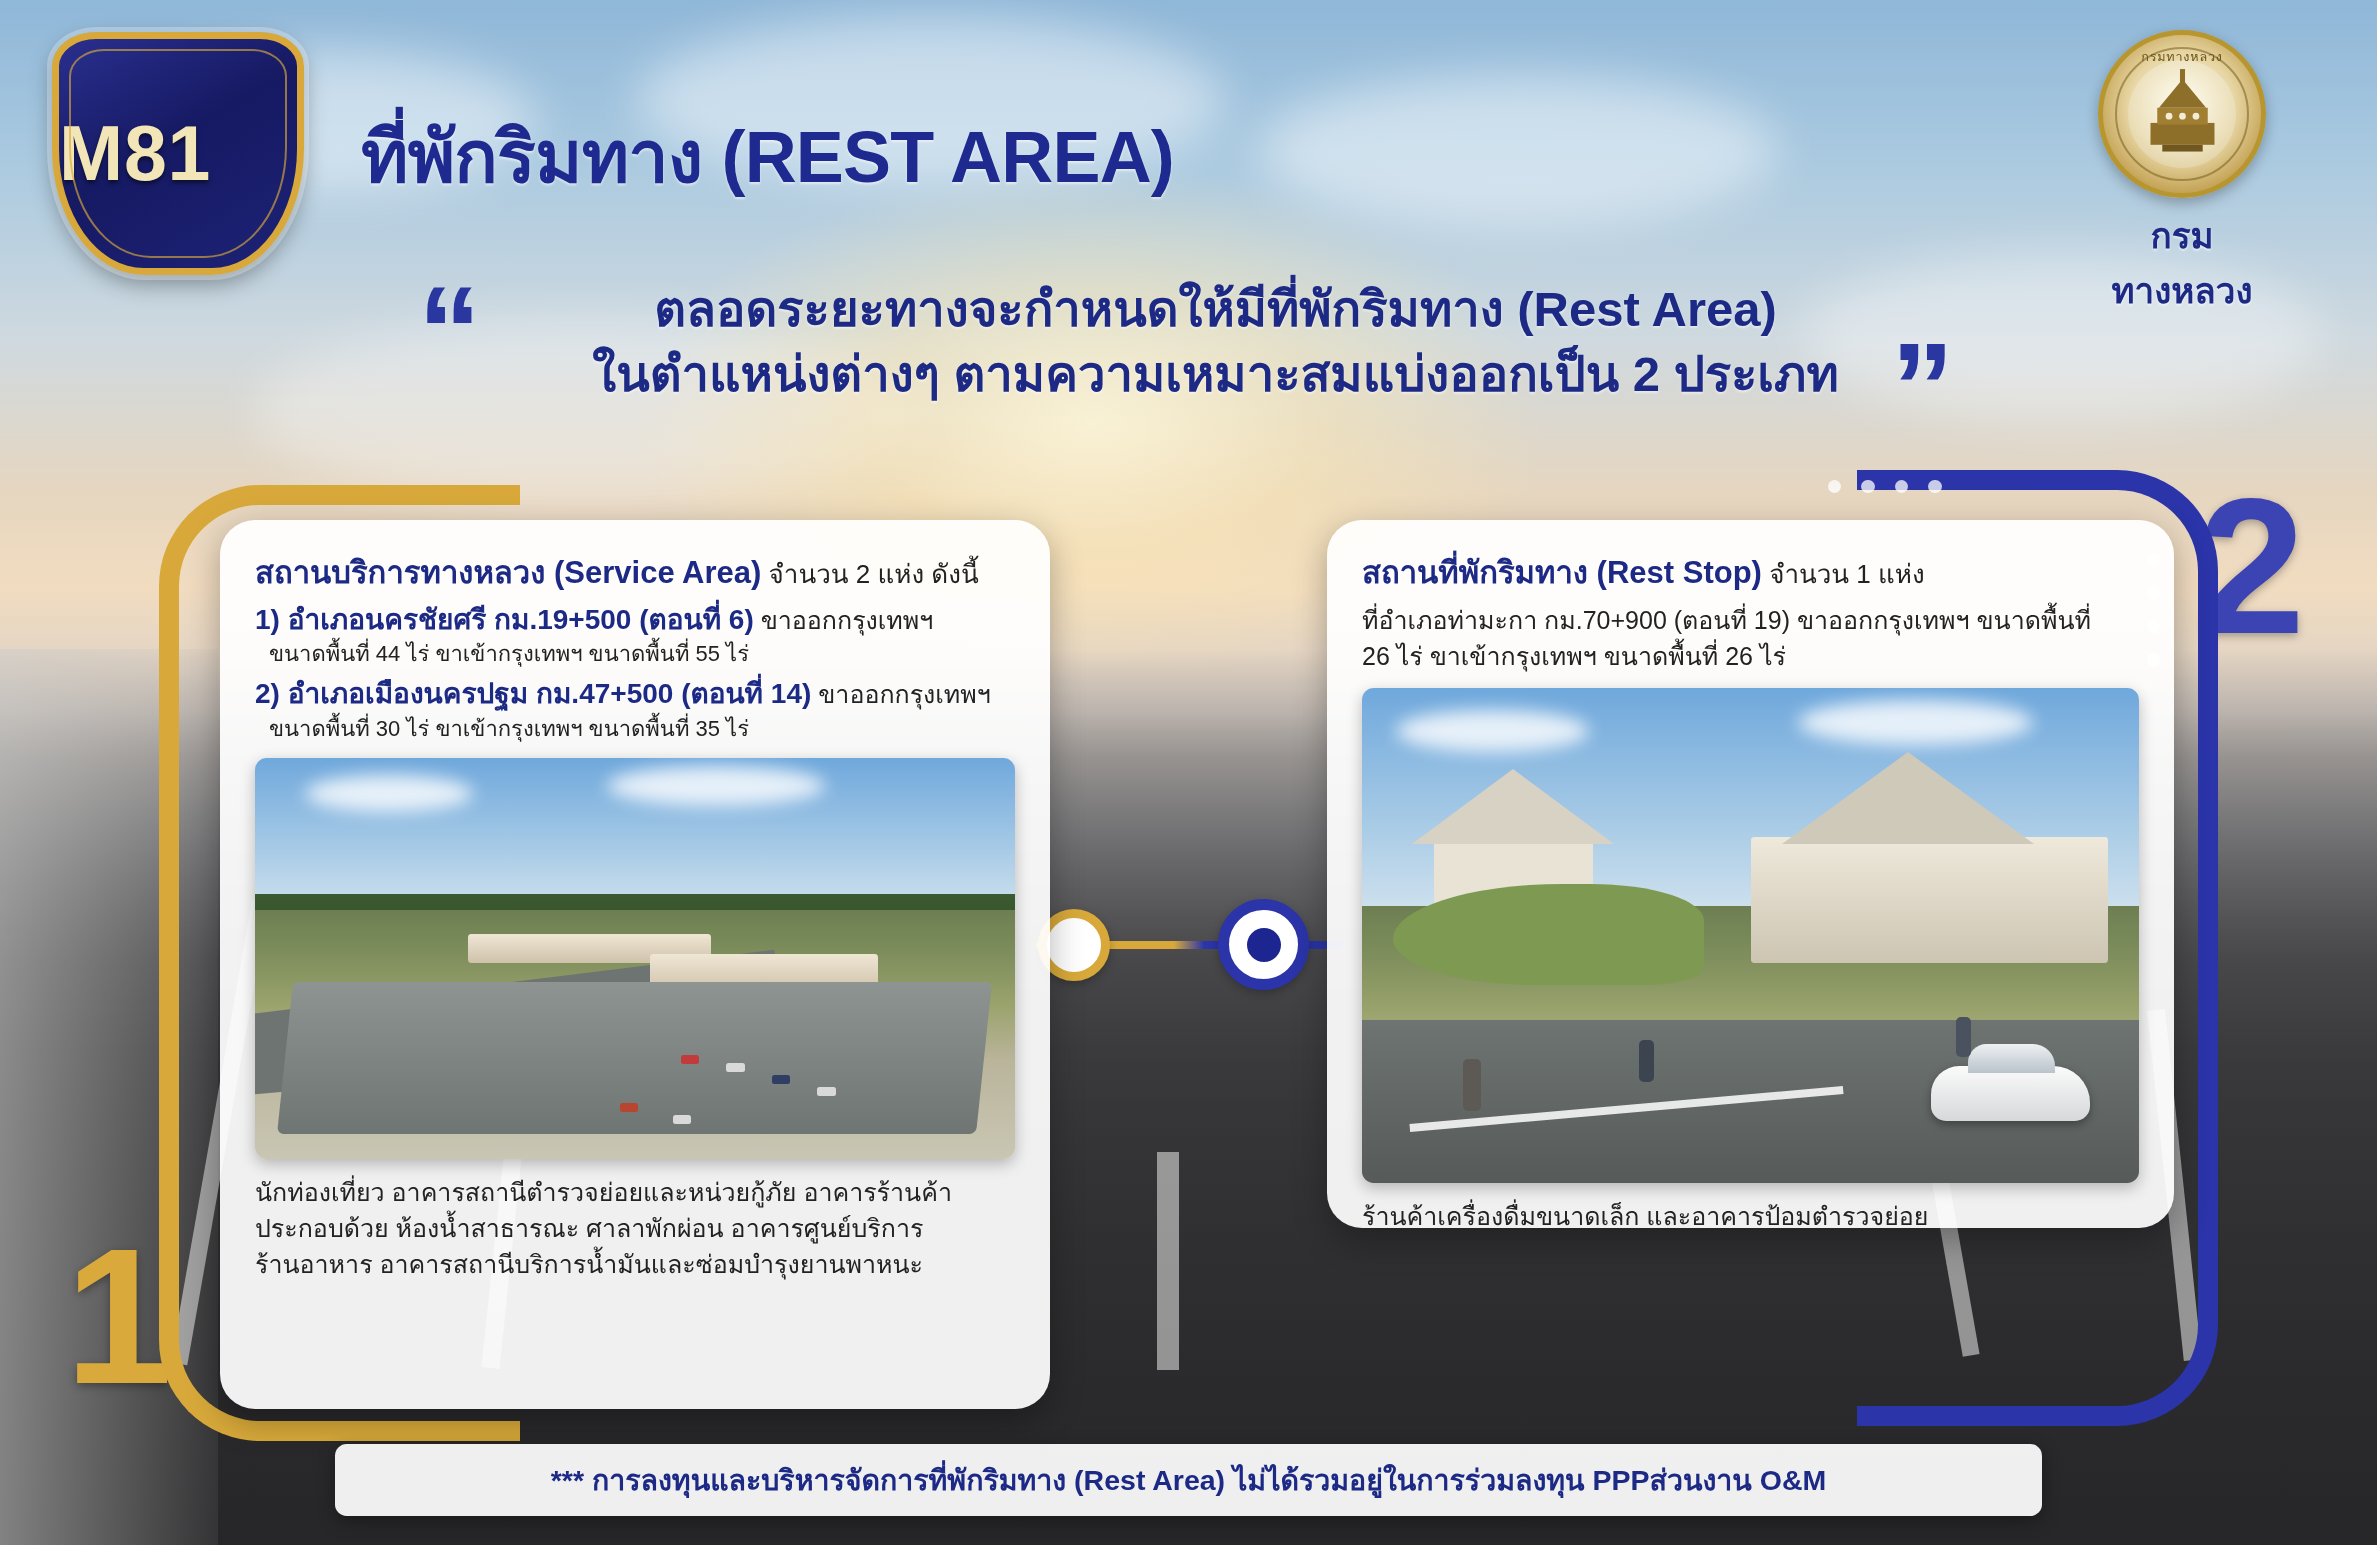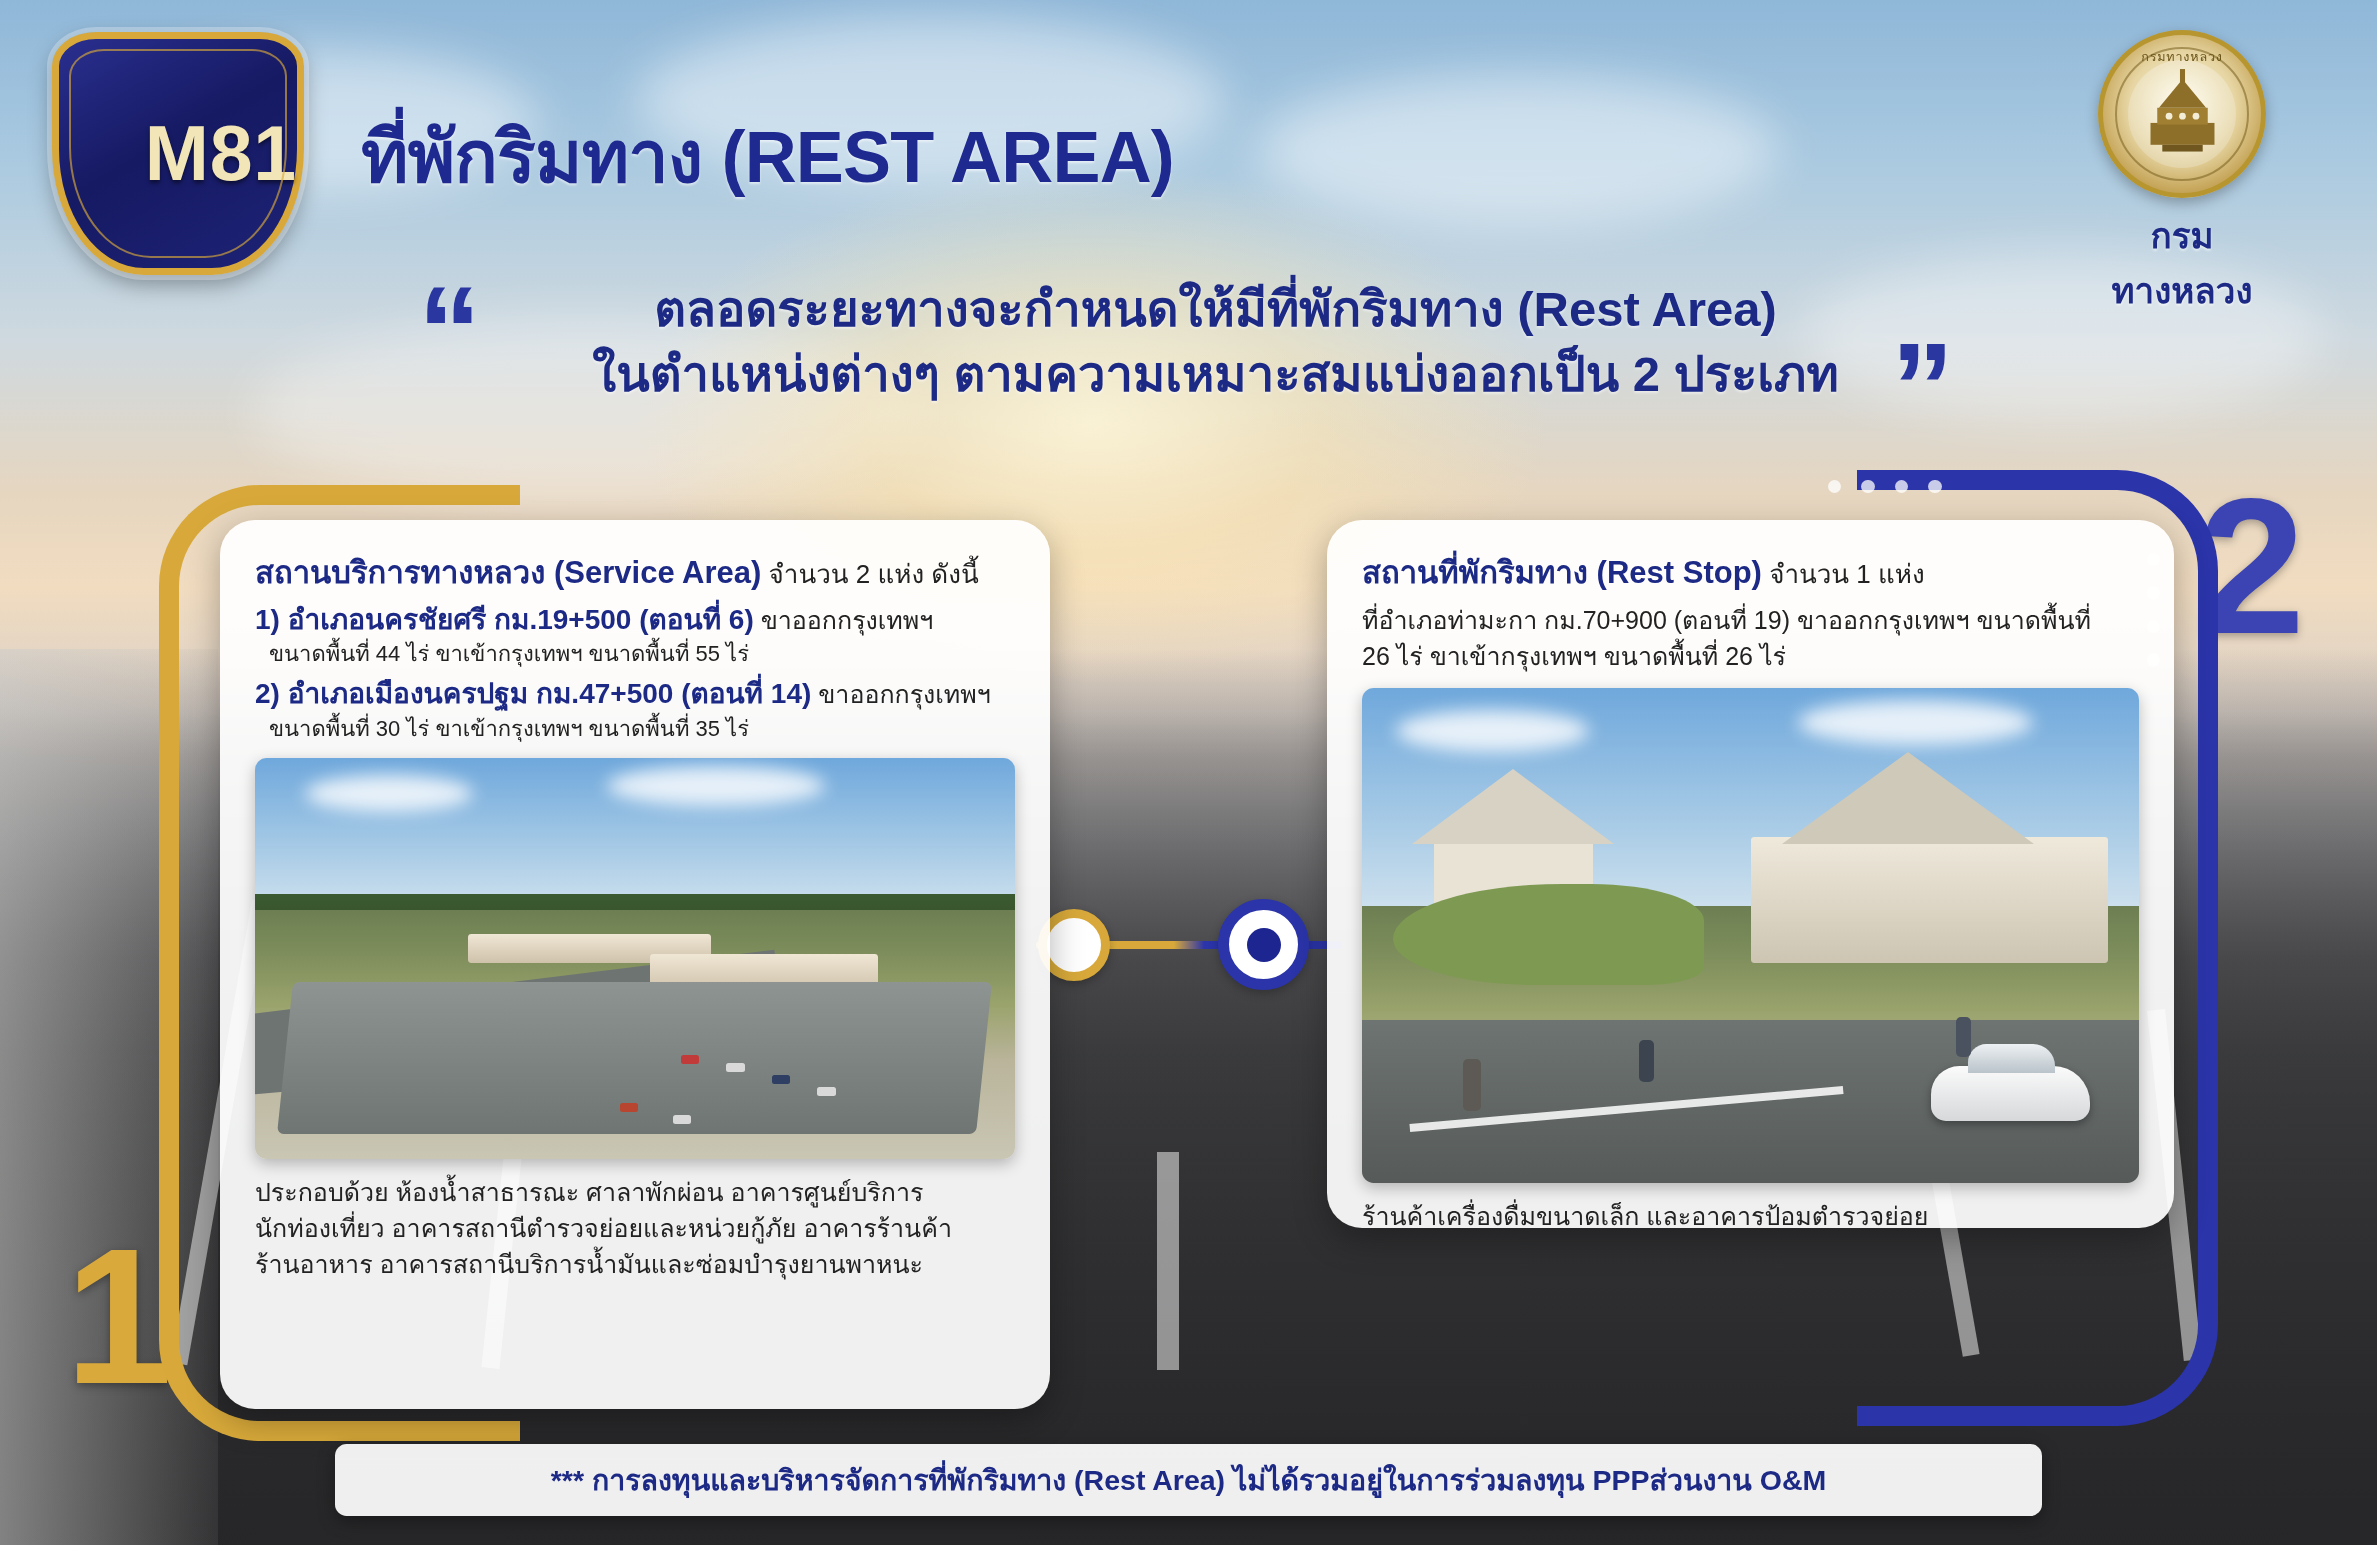--- a/index.html
+++ b/index.html
@@ -75,21 +75,21 @@
     left: 52px;
     top: 32px;
     width: 252px;
     height: 243px;
     background: linear-gradient(150deg,#2a2f8f 0%, #161a63 45%, #1d2276 100%);
     border: 7.5px solid #d8a93a;
     border-radius: 44px 44px 92px 92px / 34px 34px 126px 126px;
     box-shadow: 0 0 0 5px rgba(255,255,255,0.28), 0 8.4px 22px rgba(0,0,0,0.35);
     display: flex;
     align-items: center;
-    justify-content: flex-end;
+    justify-content: flex-start;
   }
   .shield::after {
     content: "";
     position: absolute;
     inset: 10px;
     border: 2.5px solid rgba(216,169,58,0.65);
     border-radius: 35px 35px 82px 82px / 27px 27px 111px 111px;
     pointer-events: none;
   }
   .shield-text {
@@ -533,22 +533,22 @@
       <div class="bldg" style="left:30%; top:78%; width:13%; height:44px; background:linear-gradient(to bottom,#ffffff,#d6d6d6);"></div>
       <div class="lot"></div>
       <div class="car" style="left:56%; top:74%; background:#c23b3b;"></div>
       <div class="car" style="left:62%; top:76%;"></div>
       <div class="car" style="left:68%; top:79%; background:#2e3f63;"></div>
       <div class="car" style="left:74%; top:82%;"></div>
       <div class="car" style="left:48%; top:86%; background:#b7452f;"></div>
       <div class="car" style="left:55%; top:89%;"></div>
     </div>
 
+    <div class="body-text">นักท่องเที่ยว อาคารสถานีตำรวจย่อยและหน่วยกู้ภัย อาคารร้านค้า</div>
     <div class="body-text">ประกอบด้วย ห้องน้ำสาธารณะ ศาลาพักผ่อน อาคารศูนย์บริการ</div>
-    <div class="body-text">นักท่องเที่ยว อาคารสถานีตำรวจย่อยและหน่วยกู้ภัย อาคารร้านค้า</div>
     <div class="body-text">ร้านอาหาร อาคารสถานีบริการน้ำมันและซ่อมบำรุงยานพาหนะ</div>
   </div>
 
   <div class="card right">
     <div class="card-head">
       <span>สถานที่พักริมทาง (Rest Stop)</span><span class="sub"> จำนวน 1 แห่ง</span>
     </div>
     <div class="body-text" style="margin-top:8.4px;">ที่อำเภอท่ามะกา กม.70+900 (ตอนที่ 19) ขาออกกรุงเทพฯ ขนาดพื้นที่</div>
     <div class="body-text">26 ไร่ ขาเข้ากรุงเทพฯ ขนาดพื้นที่ 26 ไร่</div>
 

